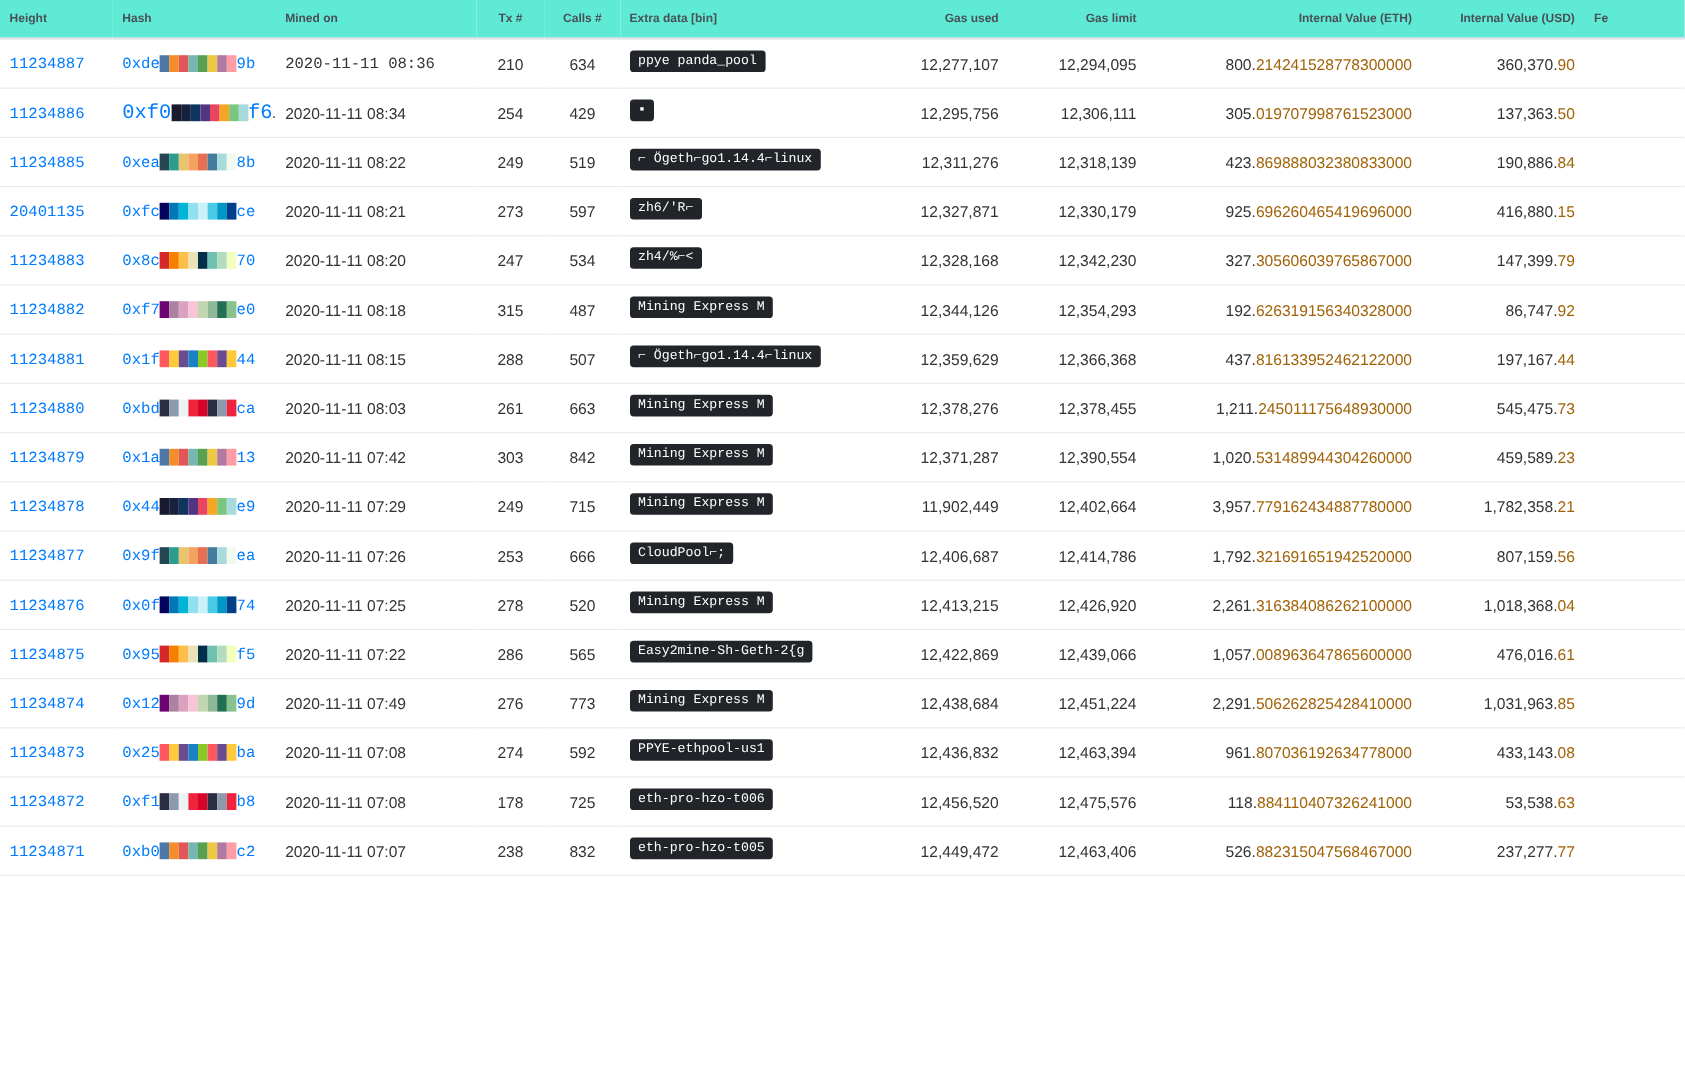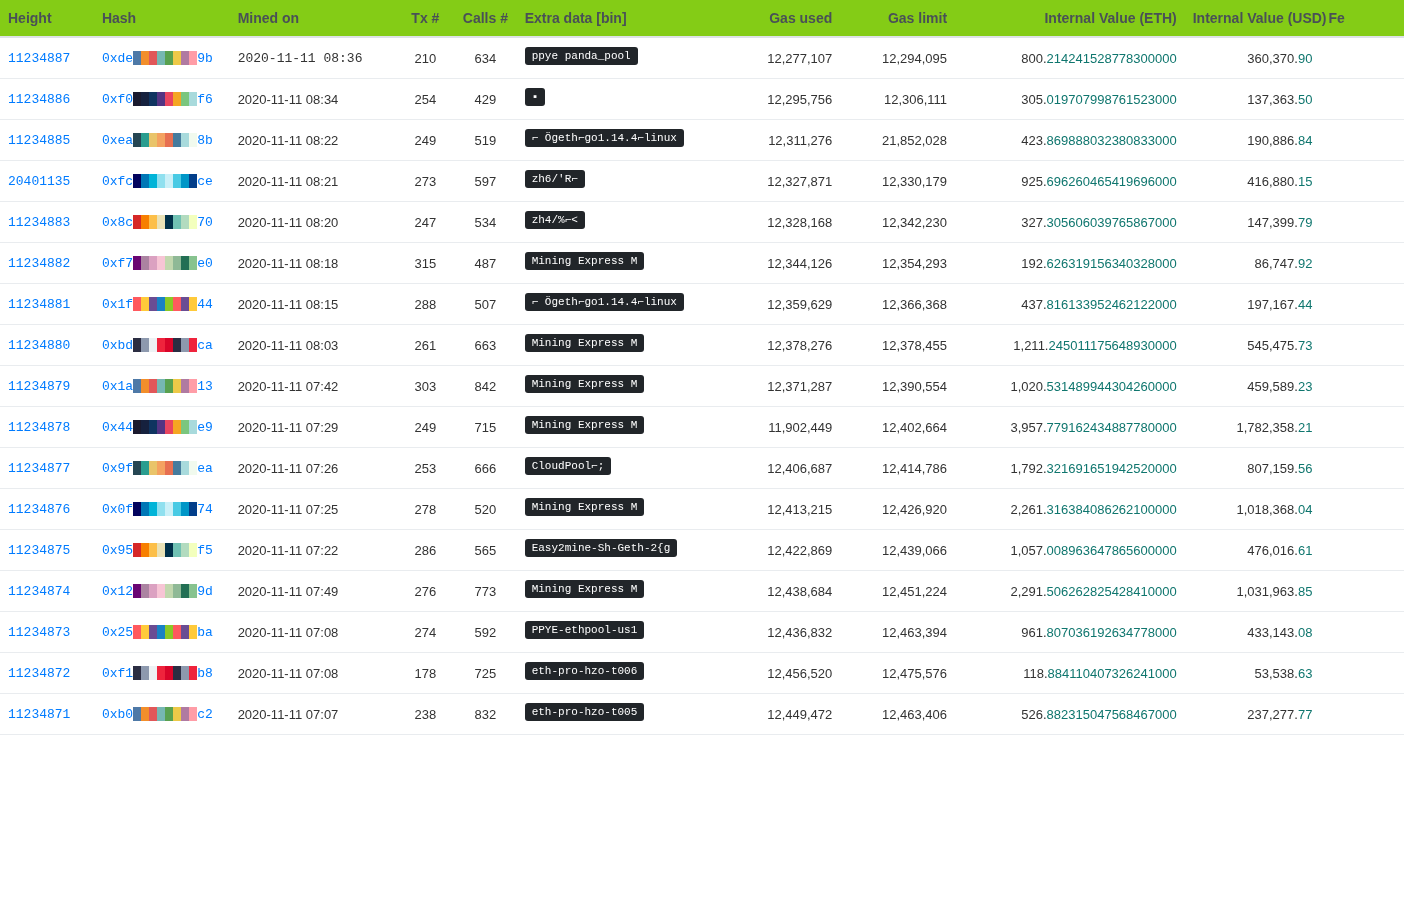--- a/index.html
+++ b/index.html
@@ -12,27 +12,27 @@
     .table-container {
       width: 1404px;
       overflow-x: auto;
     }
     table {
       width: 100%;
       border-collapse: collapse;
       table-layout: fixed;
     }
     thead th {
-      background: #84cc16;
+      background: #5eead4;
       border-bottom: 2px solid #dee2e6;
       padding: 10px 8px;
       text-align: left;
       font-weight: 600;
       font-family: Arial, sans-serif;
-      font-size: 14px;
+      font-size: 10px;
       color: #495057;
       white-space: nowrap;
     }
     tbody tr {
       border-bottom: 1px solid #e9ecef;
     }
     tbody td {
       padding: 9px 8px;
       font-size: 13px;
       vertical-align: middle;
@@ -76,21 +76,21 @@
       align-items: center;
       gap: 0;
     }
     .hash-colorbar .seg {
       display: inline-block;
       width: 8px;
       height: 14px;
     }
 
     .num-main { color: #333; }
-    .num-frac { color: #0f766e; }
+    .num-frac { color: #a16207; }
 
     .right-align { text-align: right; }
     .center-align { text-align: center; }
 
     thead th.right-align { text-align: right; }
     thead th.center-align { text-align: center; }
   </style>
 </head>
 <body>
 
@@ -131,21 +131,21 @@
           <td class="col-calls center-align" style="font-family: Arial, sans-serif;">634</td>
           <td class="col-extra"><span class="extra-badge">ppye panda_pool</span></td>
           <td class="col-gasused right-align" style="font-family: Arial, sans-serif;">12,277,107</td>
           <td class="col-gaslimit right-align" style="font-family: Arial, sans-serif;">12,294,095</td>
           <td class="col-iveth right-align" style="font-family: Arial, sans-serif;"><span class="num-main">800.</span><span class="num-frac">214241528778300000</span></td>
           <td class="col-ivusd right-align" style="font-family: Arial, sans-serif;"><span class="num-main">360,370.</span><span class="num-frac">90</span></td>
           <td class="col-fe"></td>
         </tr>
         <tr>
           <td class="col-height"><a class="link-blue" href="#">11234886</a></td>
-          <td class="col-hash"><a class="link-blue hash-colorbar" href="#" style="display: inline-flex; align-items: center; font-size: 13px;">
+          <td class="col-hash"><a class="link-blue hash-colorbar" href="#" style="display: inline-flex; align-items: center; font-size: 17px;">
               <span>0xf0</span>
               <span class="seg" style="background-color: rgb(26, 26, 46);"></span>
               <span class="seg" style="background-color: rgb(22, 33, 62);"></span>
               <span class="seg" style="background-color: rgb(15, 52, 96);"></span>
               <span class="seg" style="background-color: rgb(83, 52, 131);"></span>
               <span class="seg" style="background-color: rgb(233, 69, 96);"></span>
               <span class="seg" style="background-color: rgb(245, 166, 35);"></span>
               <span class="seg" style="background-color: rgb(123, 198, 126);"></span>
               <span class="seg" style="background-color: rgb(168, 218, 220);"></span>
               <span>f6</span>
@@ -172,21 +172,21 @@
               <span class="seg" style="background-color: rgb(69, 123, 157);"></span>
               <span class="seg" style="background-color: rgb(168, 218, 220);"></span>
               <span class="seg" style="background-color: rgb(241, 250, 238);"></span>
               <span>8b</span>
             </a></td>
           <td class="col-mined" style="font-family: Arial, sans-serif;">2020-11-11 08:22</td>
           <td class="col-tx center-align" style="font-family: Arial, sans-serif;">249</td>
           <td class="col-calls center-align" style="font-family: Arial, sans-serif;">519</td>
           <td class="col-extra"><span class="extra-badge">⌐ Ögeth⌐go1.14.4⌐linux</span></td>
           <td class="col-gasused right-align" style="font-family: Arial, sans-serif;">12,311,276</td>
-          <td class="col-gaslimit right-align" style="font-family: Arial, sans-serif;">21,852,028</td>
+          <td class="col-gaslimit right-align" style="font-family: Arial, sans-serif;">12,318,139</td>
           <td class="col-iveth right-align" style="font-family: Arial, sans-serif;"><span class="num-main">423.</span><span class="num-frac">869888032380833000</span></td>
           <td class="col-ivusd right-align" style="font-family: Arial, sans-serif;"><span class="num-main">190,886.</span><span class="num-frac">84</span></td>
           <td class="col-fe"></td>
         </tr>
         <tr>
           <td class="col-height"><a class="link-blue" href="#">20401135</a></td>
           <td class="col-hash"><a class="link-blue hash-colorbar" href="#" style="display: inline-flex; align-items: center; font-size: 13px;">
               <span>0xfc</span>
               <span class="seg" style="background-color: rgb(3, 4, 94);"></span>
               <span class="seg" style="background-color: rgb(0, 119, 182);"></span>

